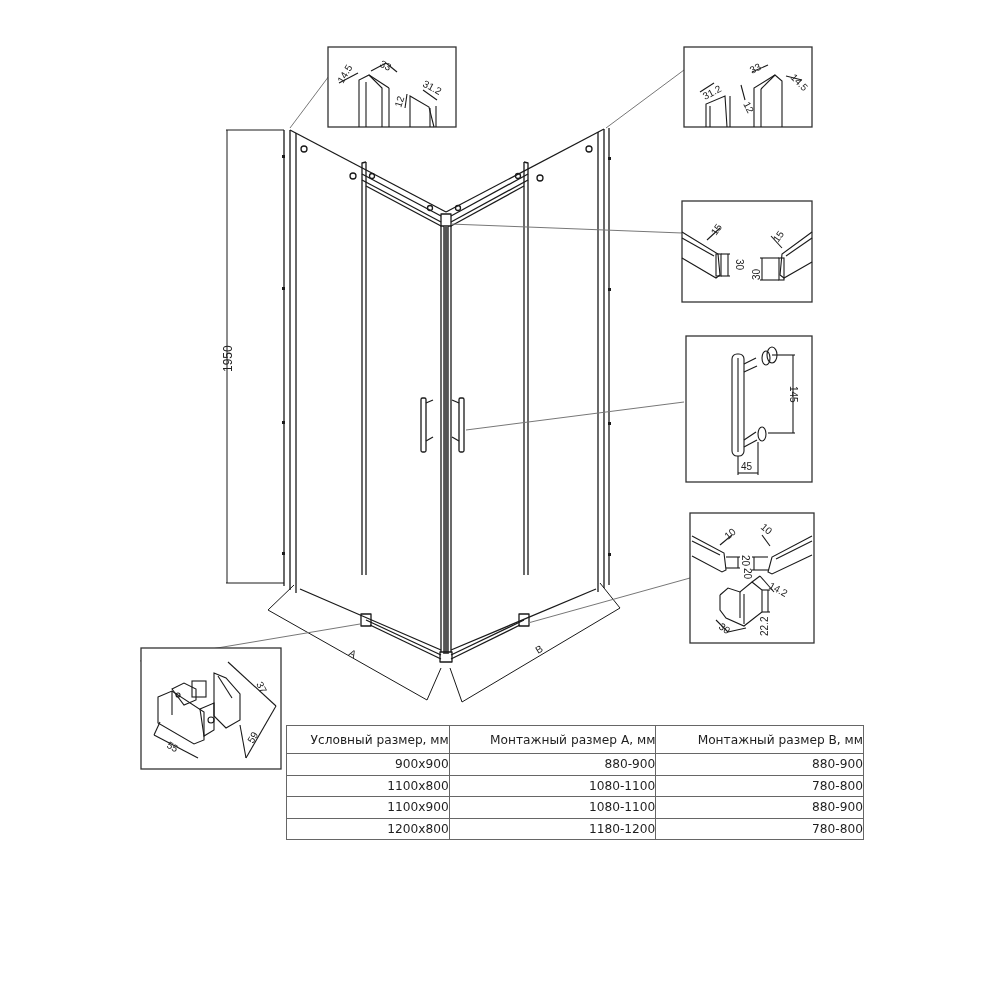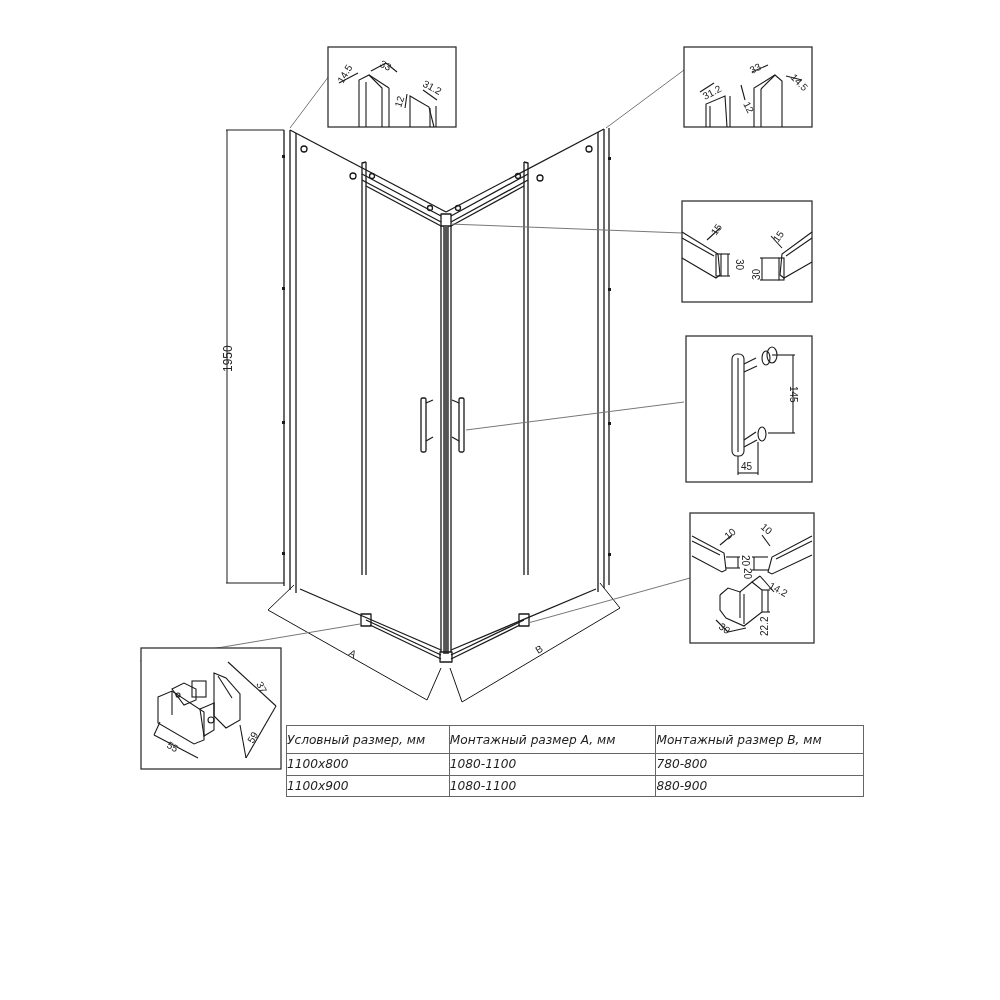--- a/index.html
+++ b/index.html
@@ -4,22 +4,22 @@
 <style>
   html, body { margin: 0; padding: 0; background: #ffffff; }
   body { width: 1000px; height: 1000px; position: relative; overflow: hidden;
          font-family: "Liberation Sans", sans-serif; color: #222; }
   #drawing { position: absolute; left: 0; top: 0; width: 1000px; height: 1000px; }
   .dim-text { font-family: "Liberation Sans", sans-serif; font-size: 10px; fill: #222; }
   .dim-big { font-family: "Liberation Sans", sans-serif; font-size: 12px; fill: #222; }
   #size-table { position: absolute; left: 286px; top: 725px; width: 578px;
                 border-collapse: collapse; font-family: "DejaVu Sans", sans-serif;
                 font-size: 12.2px; color: #1e1e1e; }
-  #size-table th, #size-table td { border: 1.3px solid #666; text-align: left;
-                padding: 0; height: 20.6px; font-weight: normal; white-space: nowrap; font-style: italic; }
+  #size-table th, #size-table td { border: 1.3px solid #666; text-align: right;
+                padding: 0; height: 20.6px; font-weight: normal; white-space: nowrap; }
   #size-table th { height: 27px; }
   #size-table col.c1 { width: 163px; }
   #size-table col.c2 { width: 207px; }
   #size-table col.c3 { width: 208px; }
 </style>
 </head>
 <body>
 
 <svg id="drawing" viewBox="0 0 1000 1000" xmlns="http://www.w3.org/2000/svg">
   <g fill="none" stroke="#1a1a1a" stroke-width="1.3" stroke-linejoin="round">
@@ -282,23 +282,33 @@
     </colgroup>
   <thead>
     <tr>
       <th>Условный размер, мм</th>
       <th>Монтажный размер A, мм</th>
       <th>Монтажный размер B, мм</th>
     </tr>
   </thead>
   <tbody>
     <tr>
+        <td>900x900</td>
+        <td>880-900</td>
+        <td>880-900</td>
+      </tr>
+    <tr>
         <td>1100x800</td>
         <td>1080-1100</td>
         <td>780-800</td>
       </tr>
     <tr>
         <td>1100x900</td>
         <td>1080-1100</td>
         <td>880-900</td>
       </tr>
+    <tr>
+        <td>1200x800</td>
+        <td>1180-1200</td>
+        <td>780-800</td>
+      </tr>
   </tbody>
 </table>
 
 </body></html>

